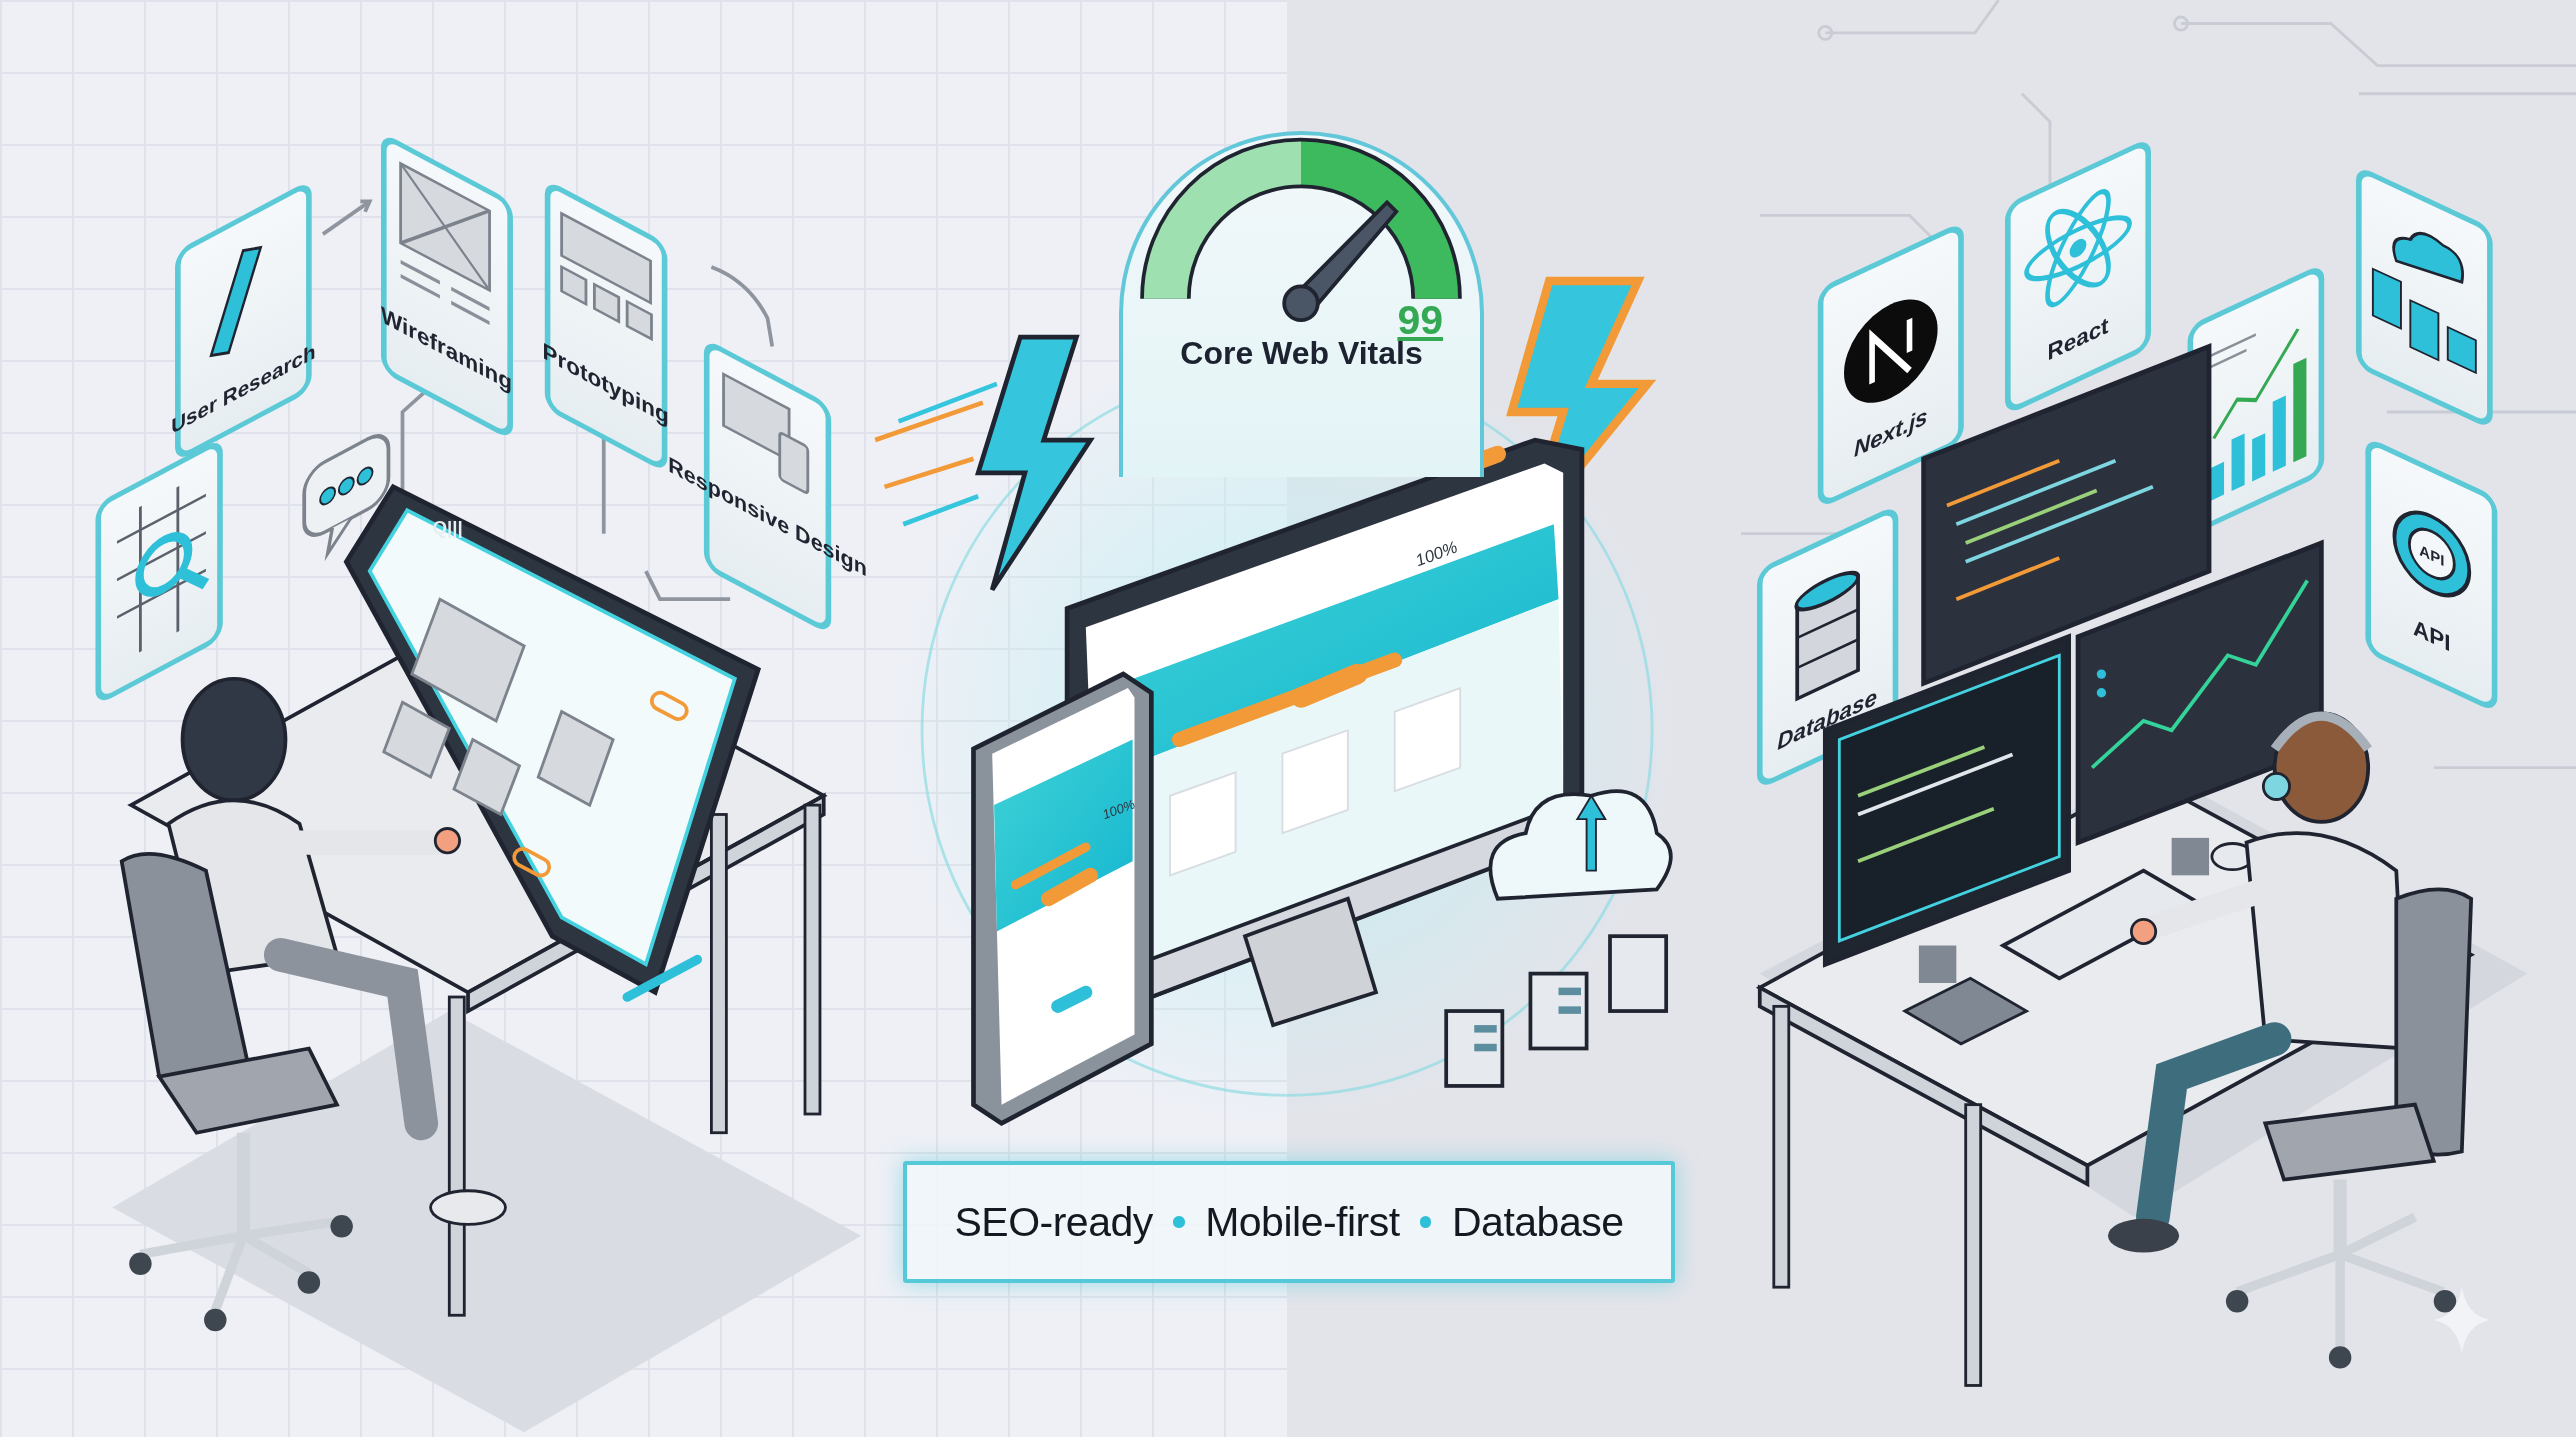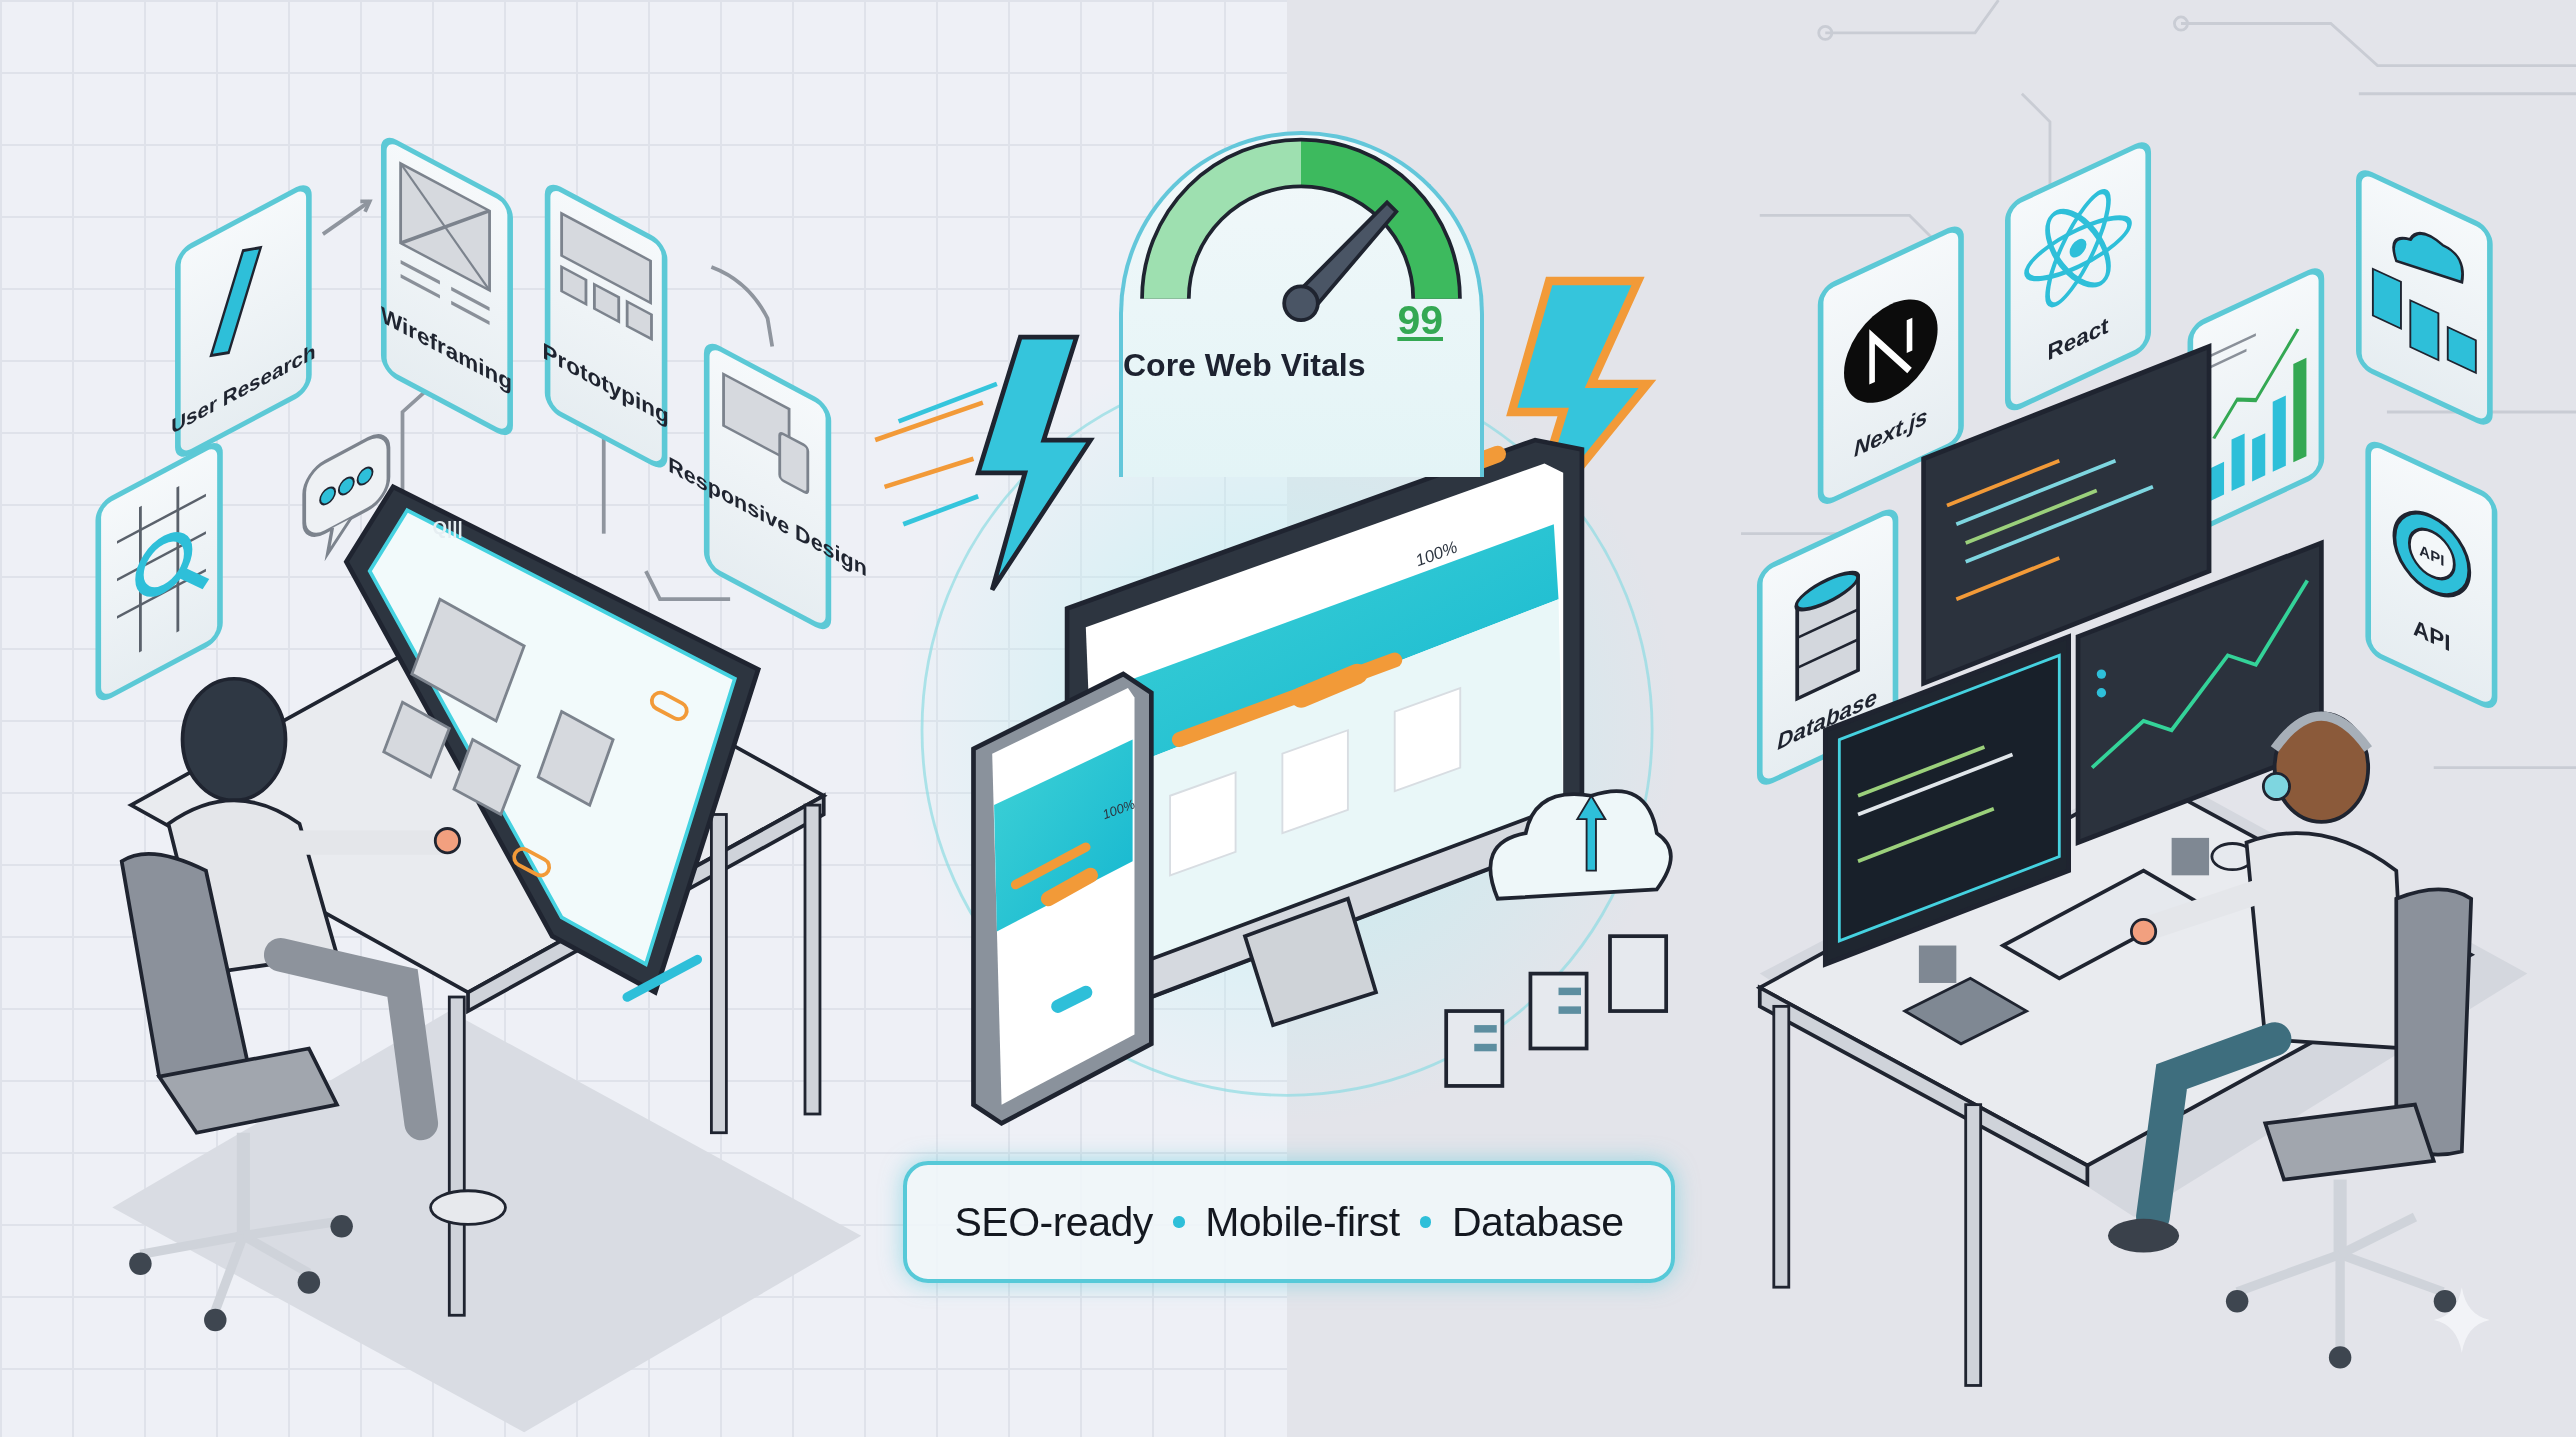--- a/index.html
+++ b/index.html
@@ -6,30 +6,30 @@
   body{width:2576px;height:1438px;overflow:hidden;position:relative;
        font-family:"Liberation Sans","DejaVu Sans",sans-serif;background:#e8eaf0;}
   .bg-left{position:absolute;left:0;top:0;width:1287px;height:1438px;
     background:#eef0f6;
     background-image:linear-gradient(#dfe2ea 1.9px,transparent 1.9px),linear-gradient(90deg,#dfe2ea 1.9px,transparent 1.9px);
     background-size:72px 72px;}
   .bg-right{position:absolute;left:1287px;top:0;width:1289px;height:1438px;background:#e3e4ea;}
   svg.scene{position:absolute;left:0;top:0;}
   .txt{font-family:"Liberation Sans","DejaVu Sans",sans-serif;fill:#1f2430;font-weight:700;}
   .tag-box{position:absolute;left:903px;top:1161px;width:772px;height:122px;
-    border:4.7px solid #56c9d8;border-radius:25px;background:rgba(240,246,250,.9);
+    border:4.7px solid #56c9d8;border-radius:3px;background:rgba(240,246,250,.9);
     box-shadow:0 0 22.5px rgba(86,201,216,.55);box-sizing:border-box;
     display:flex;align-items:center;justify-content:center;gap:20.6px;}
   .tag-box .pill{font-size:41px;font-weight:400;color:#141820;letter-spacing:-0.5px;}
   .tag-box .dot{width:11.2px;height:11.2px;border-radius:50%;background:#2ebfd9;}
   .vitals{position:absolute;left:1119px;top:131px;width:365px;height:346px;
     border:4.7px solid #63c7da;border-bottom:none;border-radius:183px 183px 0 0;
     background:linear-gradient(#f2f8fa,#e3f4f6);box-sizing:border-box;}
-  .vitals-title{position:absolute;left:0;right:0;top:200px;
-    font-size:32px;font-weight:700;color:#1d2230;margin-top:12px;}
+  .vitals-title{position:absolute;left:0;right:0;top:200px;text-align:center;
+    font-size:32px;font-weight:700;color:#1d2230;}
   .score{position:absolute;right:37px;top:162px;font-size:41px;font-weight:700;color:#34a853;text-decoration:underline;}
   .metrics{position:absolute;left:23.4px;right:23.4px;top:245px;display:flex;justify-content:space-around;}
   .metric{text-align:center;flex:1;border-right:1.9px solid #b9c3c9;}
   .metric:last-child{border-right:none;}
   .metric .k{font-size:22.5px;font-weight:700;color:#1d2230;}
   .metric .v{font-size:22.5px;font-weight:700;color:#35a15a;}
 </style>
 </head>
 <body>
 

